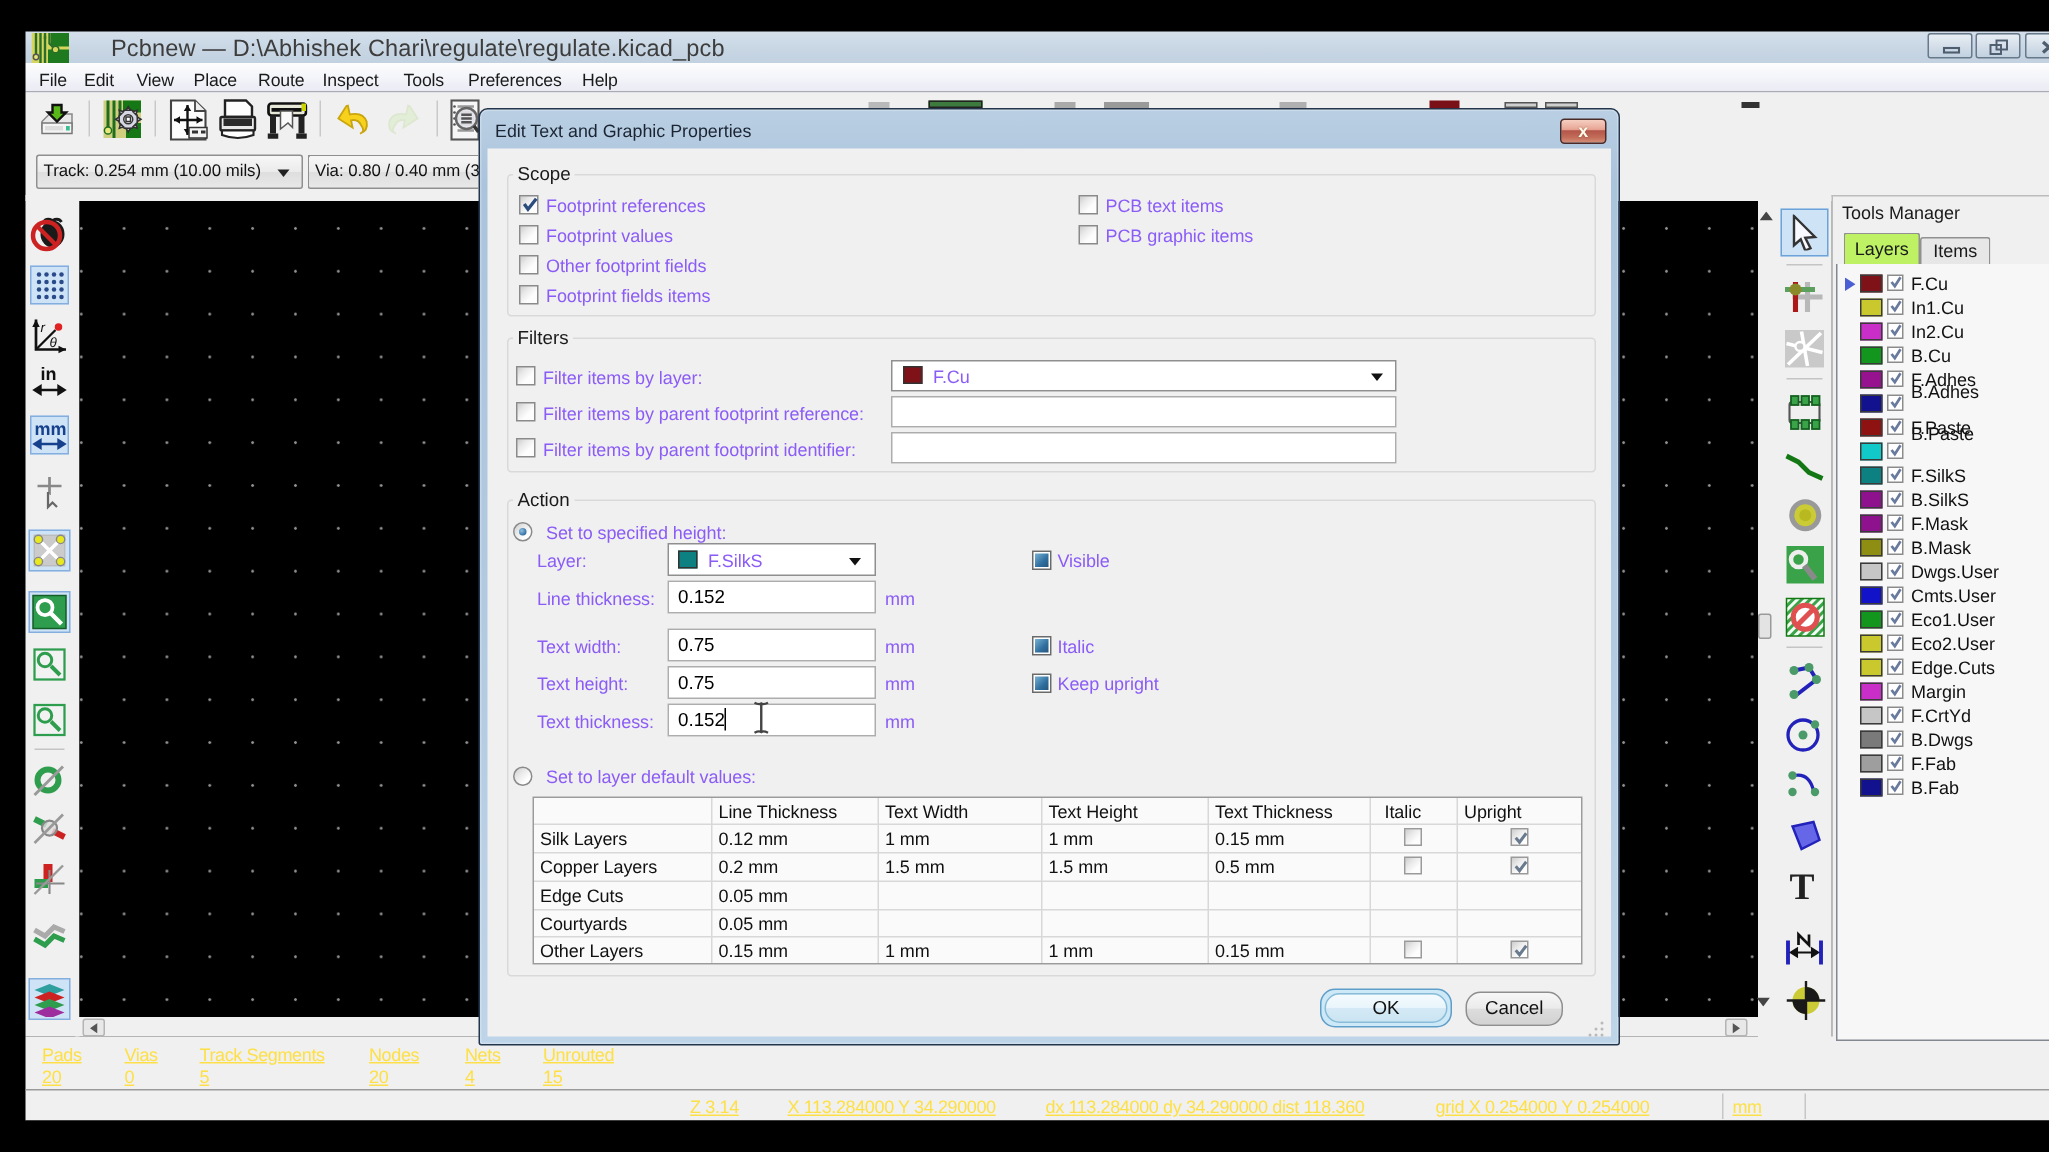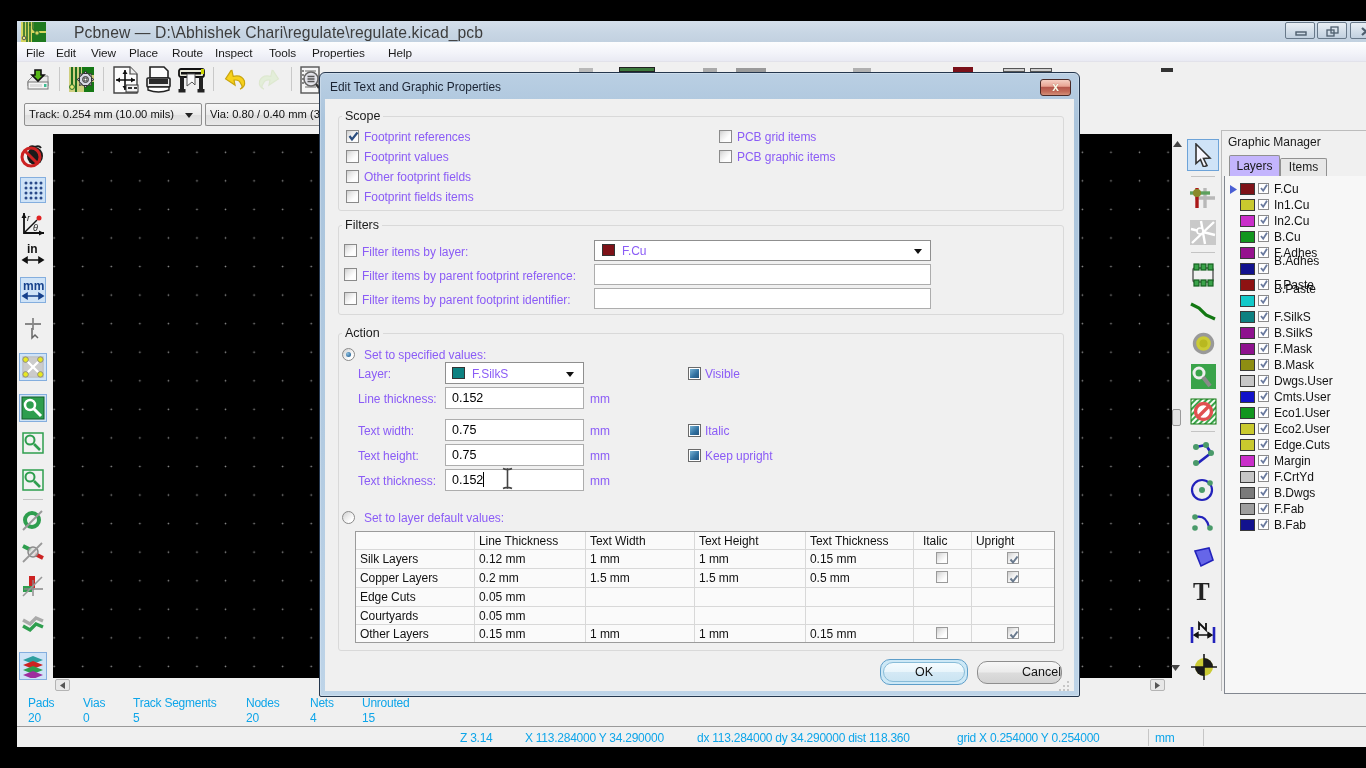--- a/index.html
+++ b/index.html
@@ -49,21 +49,21 @@
 .tab { position:absolute; font-size:12px; color:#1a1a1a; text-align:center;
   border:1px solid #919191; border-bottom:none; border-radius:2px 2px 0 0; }
 #listbox { left:1207px; top:176px; width:156px; height:518px; background:#f7f7f7;
   border:1px solid #828790; border-top:none; }
 .lname { position:absolute; left:1257px; top:1px; font-size:12px; color:#111; }
 
 
 #status1 { left:0; top:691px; width:1366px; height:35px; background:#f0f0f0; }
 #status2 { left:0; top:726px; width:1366px; height:21px; background:#f0f0f0; border-top:1px solid #9a9a9a; }
 #botblack { left:0; top:747px; width:1366px; height:21px; background:#000; }
-.st { position:absolute; font-size:12px; color:#0ea5e9; letter-spacing:-0.25px; }
+.st { position:absolute; font-size:12px; color:#fde047; letter-spacing:-0.25px;text-decoration:underline; }
 
 
 #dialog { left:302px; top:72px; width:761px; height:625px;
   border:1px solid #24364d; border-radius:6px 6px 2px 2px;
   background:linear-gradient(180deg,#bacfe3 0%,#aac4dc 8%,#b3cbe1 60%,#bed4e8 100%);
   box-shadow:0 0 0 1px rgba(255,255,255,0.25) inset; }
 #dlgtitle { left:313px; top:80px; font-size:11.9px; color:#1b2433; }
 #dlgbody { left:308px; top:99px; width:749px; height:592px; background:#f0f0f0; }
 #closebtn { left:1023px; top:79px; width:31px; height:17px; border:1px solid #4b2b28; border-radius:3px;
   background:linear-gradient(180deg,#f5cfc2 0%,#e8a493 42%,#b4564a 48%,#c46d5a 78%,#d38f78 100%); }
@@ -139,21 +139,21 @@
         <path d="M11 5 L19 12 M19 5 L11 12" stroke="#4e5e6e" stroke-width="2.2"></path>
       </svg>
     </div>
   <span class="menuitem" style="left:9px">File</span>
   <span class="menuitem" style="left:39px">Edit</span>
   <span class="menuitem" style="left:74px">View</span>
   <span class="menuitem" style="left:112px">Place</span>
   <span class="menuitem" style="left:155px">Route</span>
   <span class="menuitem" style="left:198px">Inspect</span>
   <span class="menuitem" style="left:252px">Tools</span>
-  <span class="menuitem" style="left:295px">Properties</span>
+  <span class="menuitem" style="left:295px">Preferences</span>
   <span class="menuitem" style="left:371px">Help</span>
   <div class="tsep" style="left:42px;top:67px;height:24px"></div>
   <div class="tsep" style="left:86px;top:67px;height:24px"></div>
   <div class="tsep" style="left:196px;top:67px;height:24px"></div>
   <div class="tsep" style="left:274px;top:67px;height:24px"></div>
   <svg class="abs" style="left:8px;top:67px" width="26" height="26" viewBox="0 0 26 26">
     <path d="M3 14 L8 9 H23 V19 H3 Z" fill="#e8e8e8" stroke="#888"></path>
     <rect x="3" y="15" width="20" height="7" fill="#f4f4f4" stroke="#777"></rect>
     <rect x="5" y="17" width="12" height="3" fill="#ddd"></rect>
     <rect x="19" y="17" width="2.5" height="3" fill="#3dbd92"></rect>
@@ -411,22 +411,22 @@
     <path d="M3 8 V24 M25 8 V24" stroke="#2222bb" stroke-width="2.6"></path>
     <path d="M5 16 H23 M5 16 l4 -2.5 v5 Z M23 16 l-4 -2.5 v5 Z" stroke="#111" stroke-width="1.4" fill="#111"></path>
     <path d="M10 11 V4 L17 11 V4" stroke="#111" stroke-width="1.8" fill="none"></path>
   </svg>
   <svg class="abs" style="left:1174px;top:654px" width="26" height="26" viewBox="0 0 26 26">
     <circle cx="13" cy="13" r="9" fill="#cbcb35"></circle>
     <path d="M13 4 A9 9 0 0 1 22 13 L13 13 Z" fill="#1a1a1a"></path>
     <path d="M13 22 A9 9 0 0 1 4 13 L13 13 Z" fill="#1a1a1a"></path>
     <path d="M13 0 V26 M0 13 H26" stroke="#1a1a1a" stroke-width="1.6"></path>
   </svg>
-  <div class="txt" id="lmtitle">Graphic Manager</div>
-  <div class="tab" style="left:1212px;top:155px;width:51px;height:21px;background:#c4b5fd;line-height:20px;z-index:2">Layers</div>
+  <div class="txt" id="lmtitle">Tools Manager</div>
+  <div class="tab" style="left:1212px;top:155px;width:51px;height:21px;background:#bef264;line-height:20px;z-index:2">Layers</div>
   <div class="tab" style="left:1263px;top:158px;width:47px;height:18px;background:#e7e7e7;line-height:17px;">Items</div>
   <div class="abs" id="listbox"></div>
   <div class="abs" style="left:1223px;top:183px;width:15px;height:12px;background:#7e1218;border:1px solid #3a3a3a"></div>
     <div class="abs" style="left:1241px;top:183px;width:11px;height:11px;background:#fff;border:1px solid #8b8b8b"></div>
     <svg class="abs" style="left:1242px;top:183px" width="10" height="11" viewBox="0 0 10 11">
       <path d="M2 5 L4.2 7.8 L8 1.8" fill="none" stroke="#6a7a9e" stroke-width="1.8"></path>
     </svg>
     <span class="lname" style="left:1257px;top:182px;position:absolute">F.Cu</span>
   <div class="abs" style="left:1223px;top:199px;width:15px;height:12px;background:#c9c92e;border:1px solid #3a3a3a"></div>
     <div class="abs" style="left:1241px;top:199px;width:11px;height:11px;background:#fff;border:1px solid #8b8b8b"></div>
@@ -599,21 +599,21 @@
       </svg>
     </div>
   <span class="lbl" style="left:347px;top:130px">Footprint references</span>
   <div class="cb" style="left:329px;top:150px"></div>
   <span class="lbl" style="left:347px;top:150px">Footprint values</span>
   <div class="cb" style="left:329px;top:170px"></div>
   <span class="lbl" style="left:347px;top:170px">Other footprint fields</span>
   <div class="cb" style="left:329px;top:190px"></div>
   <span class="lbl" style="left:347px;top:190px">Footprint fields items</span>
   <div class="cb" style="left:702px;top:130px"></div>
-  <span class="lbl" style="left:720px;top:130px">PCB grid items</span>
+  <span class="lbl" style="left:720px;top:130px">PCB text items</span>
   <div class="cb" style="left:702px;top:150px"></div>
   <span class="lbl" style="left:720px;top:150px">PCB graphic items</span>
 
   <div class="group" style="left:321px;top:225px;width:726px;height:90px"></div>
   <div class="glabel" style="left:325px;top:218px">Filters</div>
   <div class="cb" style="left:327px;top:244px"></div>
   <span class="lbl" style="left:345px;top:245px">Filter items by layer:</span>
   <div class="dcombo" style="left:577px;top:240px;width:337px;height:21px">
     <div class="sw" style="left:7px;top:3px;width:13px;height:12px;background:#7e1218"></div>
     <span class="lbl" style="left:27px;top:3px">F.Cu</span>
@@ -624,21 +624,21 @@
   <div class="field" style="left:577px;top:264px;width:337px;height:21px"></div>
   <div class="cb" style="left:327px;top:292px"></div>
   <span class="lbl" style="left:345px;top:293px">Filter items by parent footprint identifier:</span>
   <div class="field" style="left:577px;top:288px;width:337px;height:21px"></div>
 
   <div class="group" style="left:321px;top:333px;width:726px;height:318px"></div>
   <div class="glabel" style="left:325px;top:326px">Action</div>
   <div class="radio" style="left:325px;top:348px">
       <div></div>
     </div>
-  <span class="lbl" style="left:347px;top:348px">Set to specified values:</span>
+  <span class="lbl" style="left:347px;top:348px">Set to specified height:</span>
   <span class="lbl" style="left:341px;top:367px">Layer:</span>
   <div class="dcombo" style="left:428px;top:362px;width:139px;height:22px">
     <div class="sw" style="left:6px;top:4px;width:13px;height:12px;background:#0d8181"></div>
     <span class="lbl" style="left:26px;top:4px">F.SilkS</span>
     <span class="arr" style="right:9px;top:9px"></span>
   </div>
   <div class="cbi" style="left:671px;top:367px">
       <div></div>
     </div>
   <span class="lbl" style="left:688px;top:367px">Visible</span>
@@ -714,21 +714,21 @@
   <div class="tcb" style="left:990px;top:571px"><svg width="12" height="13" viewBox="0 0 12 13">
         <path d="M2.5 5.5 L5 8.5 L9.5 2.5" fill="none" stroke="#6a7a8e" stroke-width="2"></path>
       </svg></div>
   <div class="tcb" style="left:919px;top:627px"></div>
   <div class="tcb" style="left:990px;top:627px"><svg width="12" height="13" viewBox="0 0 12 13">
         <path d="M2.5 5.5 L5 8.5 L9.5 2.5" fill="none" stroke="#6a7a8e" stroke-width="2"></path>
       </svg></div>
 
   <div class="btn" style="left:863px;top:659px;width:88px;height:26px;background:#cde8f6;border:1px solid #5e9ec9;"></div>
   <div class="btn" style="left:866px;top:662px;width:82px;height:20px;line-height:19px;background:linear-gradient(180deg,#f4fbfe 0%,#e9f5fb 48%,#d4e9f5 52%,#cbe4f2 100%);border:1px solid #88bcd8;">OK</div>
-  <div class="btn" style="left:960px;top:661px;width:85px;height:23px;line-height:21px;background:linear-gradient(180deg,#f7f7f7 0%,#ebebeb 48%,#dcdcdc 52%,#d2d2d2 100%);border:1px solid #8e8e8e;text-align:right;">Cancel</div>
+  <div class="btn" style="left:960px;top:661px;width:65px;height:23px;line-height:21px;background:linear-gradient(180deg,#f7f7f7 0%,#ebebeb 48%,#dcdcdc 52%,#d2d2d2 100%);border:1px solid #8e8e8e;">Cancel</div>
   <svg class="abs" style="left:1040px;top:679px" width="13" height="13" viewBox="0 0 13 13">
     <g fill="#b9b9b9">
         <circle cx="11" cy="3" r="1"></circle>
         <circle cx="7" cy="7" r="1"></circle>
         <circle cx="11" cy="7" r="1"></circle>
         <circle cx="3" cy="11" r="1"></circle>
         <circle cx="7" cy="11" r="1"></circle>
         <circle cx="11" cy="11" r="1"></circle>
       </g>
   </svg>

